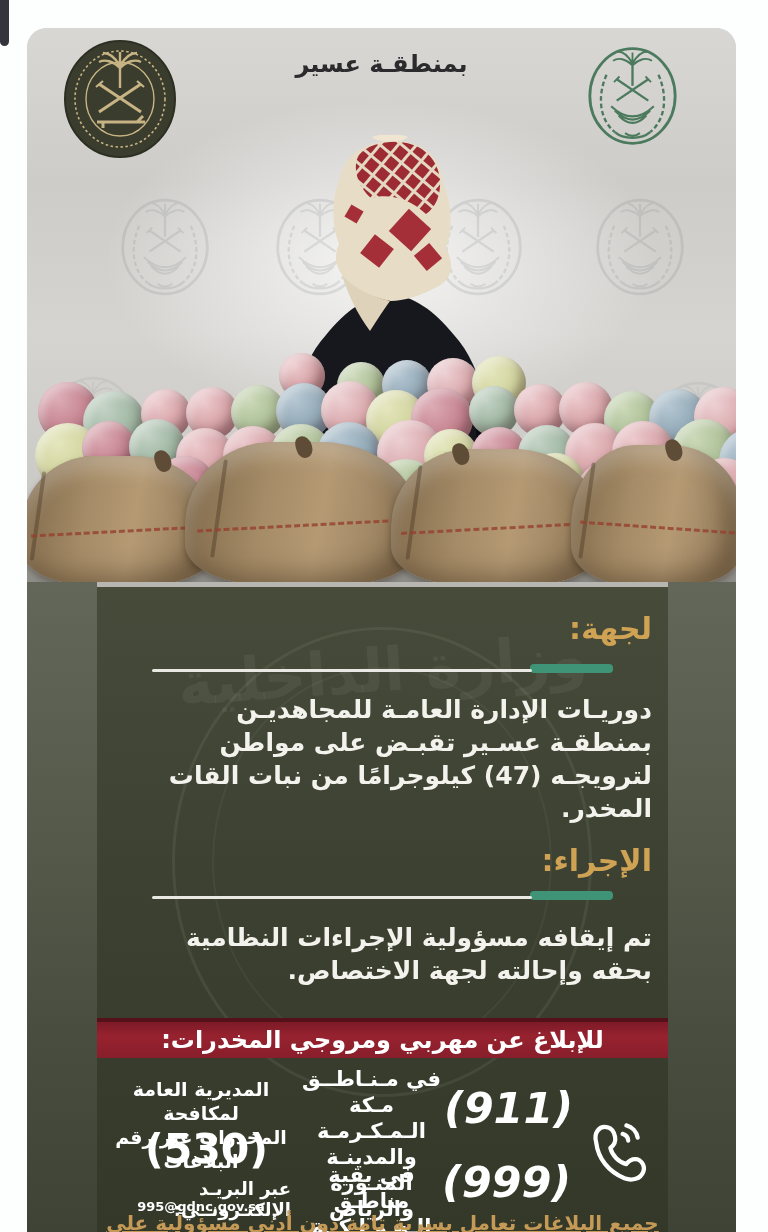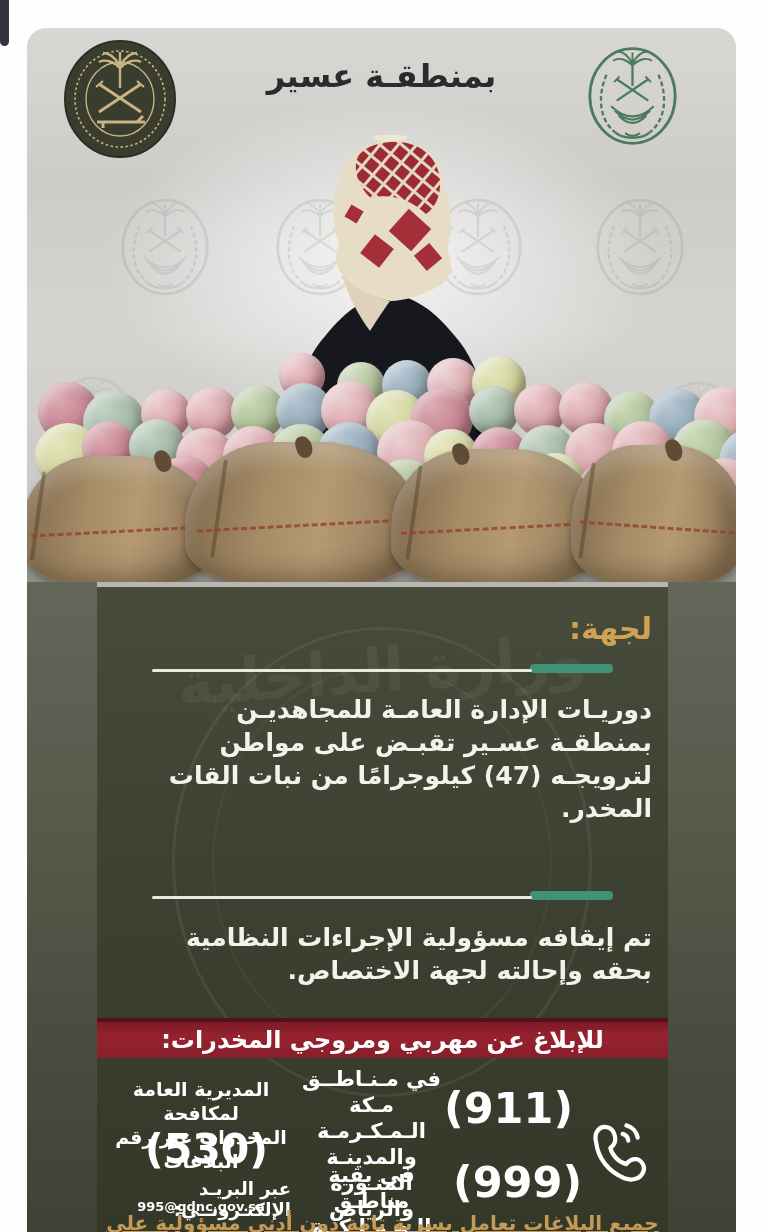--- a/index.html
+++ b/index.html
@@ -10,21 +10,21 @@
 
   
   .photo{position:absolute;left:0;top:0;width:709px;height:554px;overflow:hidden;
     background:linear-gradient(180deg,#d8d7d4 0%,#cdccc9 28%,#d5d4d1 55%,#c9c8c5 88%,#c2c1be 100%);}
   .photo .glow{position:absolute;left:0;top:0;width:100%;height:100%;
     background:radial-gradient(ellipse 60% 45% at 50% 42%,rgba(255,255,255,.8),rgba(255,255,255,0) 65%);}
   .wm{position:absolute;width:92px;height:104px;opacity:.17;color:#70797b;}
   .wm.low{opacity:.10;}
   .hdr-title{position:absolute;left:0;top:16px;width:100%;text-align:center;color:#2b2b2e;z-index:3;}
   .hdr-title .l1{font-size:31px;font-weight:700;line-height:44px;}
-  .hdr-title .l2{font-size:32px;font-weight:700;line-height:40px;margin-top:12px;}
+  .hdr-title .l2{font-size:24px;font-weight:700;line-height:40px;}
   .logo{position:absolute;z-index:3;}
   .logo.patch{left:36px;top:10px;width:115px;height:122px;}
   .logo.moi{left:558px;top:17px;width:95px;height:102px;color:#3e7051;opacity:.9;}
 
   .person{position:absolute;left:213px;top:107px;width:300px;height:365px;z-index:2;}
 
   .bundle{position:absolute;border-radius:50%;box-shadow:inset -6px -8px 10px rgba(60,40,40,.35),inset 5px 6px 8px rgba(255,255,255,.45);}
   .bundles{position:absolute;left:0;top:0;width:709px;height:554px;z-index:4;}
   .floor{position:absolute;left:0;top:518px;width:709px;height:36px;z-index:3;
     background:linear-gradient(180deg,#b0afab,#8d8c88);}
@@ -53,23 +53,23 @@
     font-size:25px;font-weight:700;line-height:33px;}
 
   .banner{position:absolute;left:0;top:431px;width:571px;height:40px;
     background:linear-gradient(180deg,#7d1a27 0%,#97222f 40%,#891e2b 100%);
     border-top:4px solid #541119;
     color:#ffffff;font-size:24px;font-weight:700;text-align:center;line-height:36px;direction:rtl;}
 
   .zone-label{position:absolute;color:#ffffff;font-weight:700;direction:rtl;text-align:center;white-space:pre-line;}
   .zone-makkah{left:197px;top:479px;width:155px;font-size:21px;line-height:26px;}
   .zone-kingdom{left:197px;top:575px;width:155px;font-size:21px;line-height:26px;}
-  .big-num{position:absolute;color:#ffffff;font-weight:700;font-size:43px;direction:ltr;text-align:center;width:120px;}
+  .big-num{position:absolute;color:#ffffff;font-weight:700;font-size:43px;direction:ltr;text-align:center;width:120px;font-style:italic;}
   .num-911{left:347px;top:496px;}
-  .num-999{left:356px;top:570px;text-align:right;}
+  .num-999{left:345px;top:570px;text-align:right;}
   .num-995{position:absolute;left:48px;top:538px;width:120px;color:#fff;font-weight:700;font-size:41px;direction:ltr;text-align:center;}
   .dir-label{position:absolute;left:14px;top:490px;width:180px;color:#fff;font-weight:700;font-size:19px;line-height:24px;direction:rtl;text-align:center;white-space:pre-line;}
   .email-label{position:absolute;left:14px;top:591px;width:180px;color:#fff;font-weight:700;font-size:18px;direction:rtl;}
   .email-addr{position:absolute;left:14px;top:612px;width:180px;color:#fff;font-weight:700;font-size:13px;direction:ltr;text-align:center;}
   .phone-ic{position:absolute;left:486px;top:526px;width:66px;height:72px;color:#ffffff;}
   .footer-note{position:absolute;left:0;top:624px;width:571px;text-align:center;color:#c59a57;
     font-size:20px;font-weight:700;direction:rtl;text-decoration:underline;}
 </style>
 </head>
 <body>
@@ -239,20 +239,21 @@
       <div class="panel">
         <div class="p-wm"></div>
         <div class="p-wm2"></div>
         <div class="p-wm-text">وزارة الداخلية</div>
 
         <div class="sec-heading" style="top:24px">لجهة:</div>
         <div class="divider-green" style="top:77px"></div>
         <div class="divider-white" style="top:82px"></div>
         <div class="sec-body" style="top:106px">دوريـات الإدارة العامـة للمجاهديـن بمنطقـة عسـير تقبـض على مواطن لترويجـه (47) كيلوجرامًا من نبات القات المخدر.</div>
 
+        <div class="sec-heading" style="top:256px">الإجراء:</div>
         <div class="divider-green" style="top:304px"></div>
         <div class="divider-white" style="top:309px"></div>
         <div class="sec-body" style="top:334px">تم إيقافه مسؤولية الإجراءات النظامية بحقه وإحالته لجهة الاختصاص.</div>
 
         <div class="banner">للإبلاغ عن مهربي ومروجي المخدرات:</div>
 
         <div class="zone-label zone-makkah">في مـنـاطــق
 مـكة الـمـكـرمـة
 والمدينـة المنـورة
 والرياض والشرقية</div>

